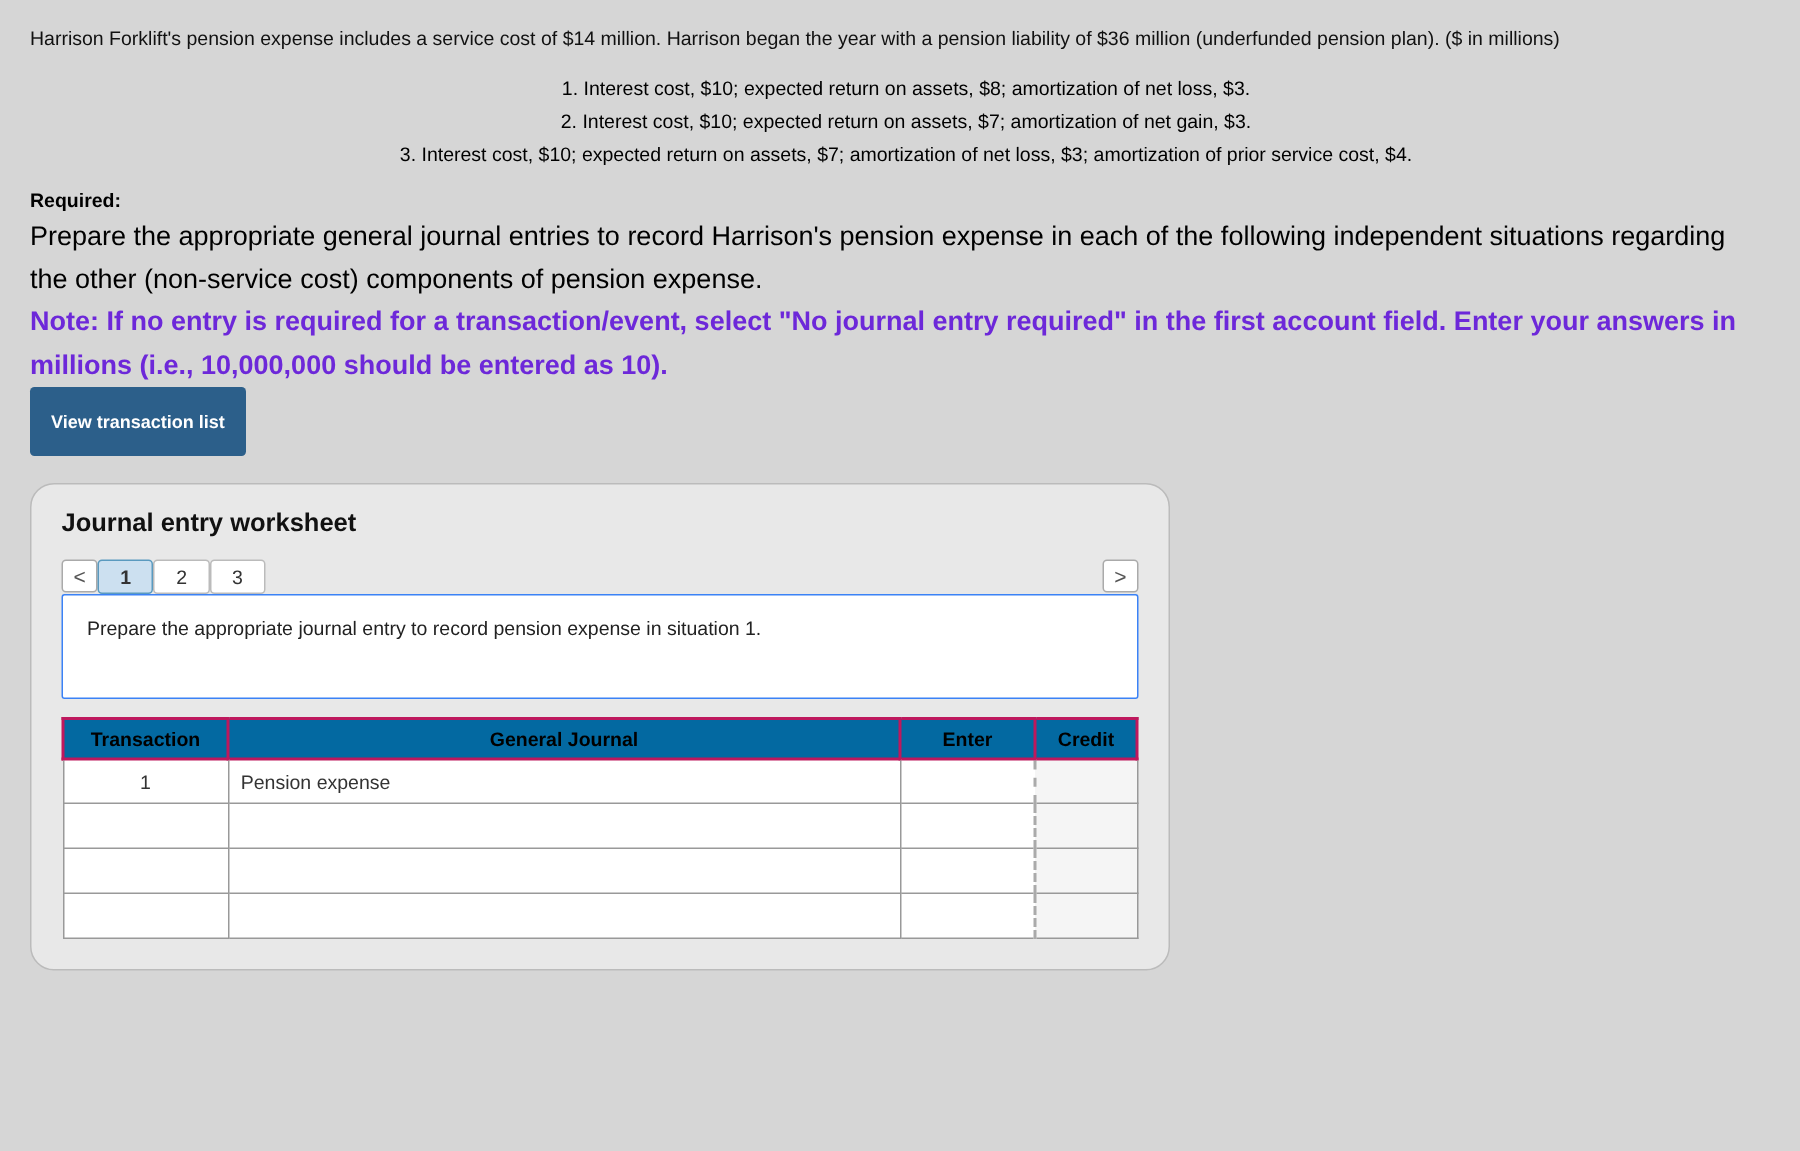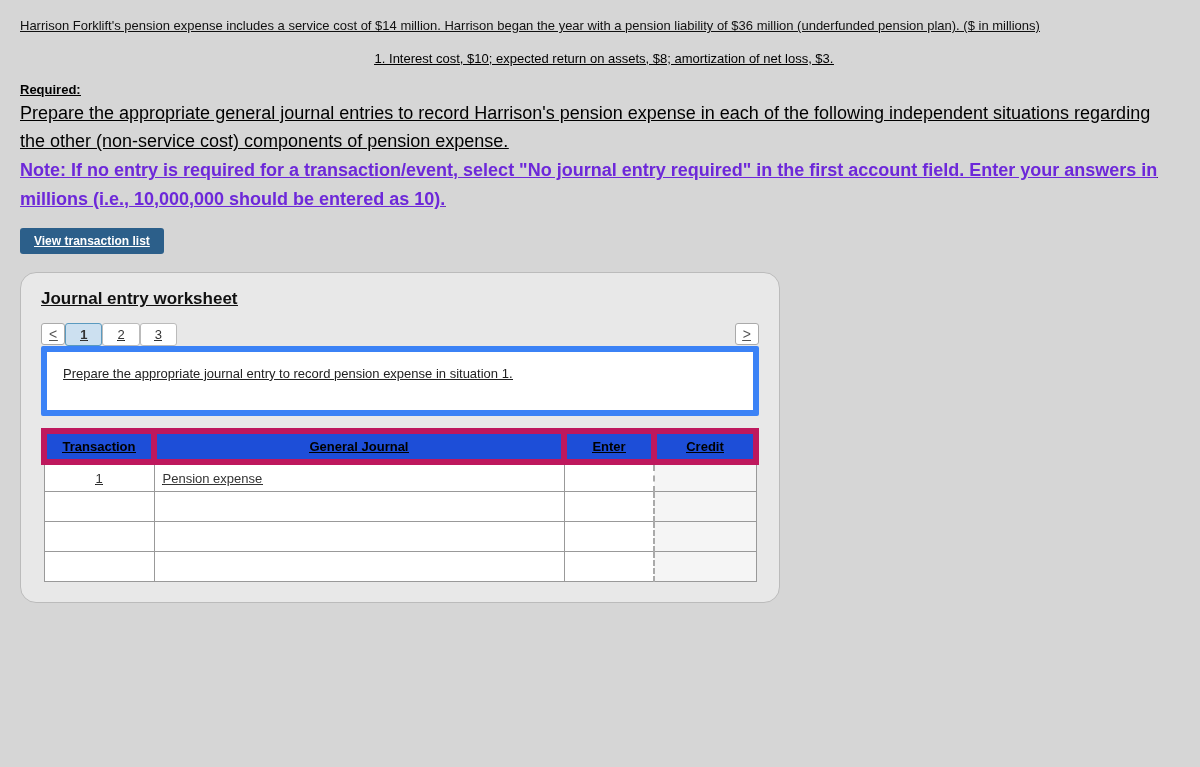--- a/index.html
+++ b/index.html
@@ -1,19 +1,18 @@
 <!DOCTYPE html>
 <html><head>
   <meta charset="utf-8">
   <style>
     * {
       box-sizing: border-box;
       margin: 0;
       padding: 0;
-      text-decoration: underline;
     }
 
     body {
       font-family: Arial, sans-serif;
       font-size: 13px;
       background-color: #d6d6d6;
       color: #000;
       width: 1200px;
       min-height: 767px;
       padding: 16px 20px;
@@ -28,21 +27,20 @@
 
     .items-list {
       margin: 0 0 12px 8px;
       font-size: 13px;
       line-height: 1.7;
       list-style: none;
       text-align: center;
     }
 
     .required-section {
-      margin-bottom: 14px;
     }
 
     .required-label {
       font-weight: bold;
       font-size: 13px;
       margin-bottom: 2px;
     }
 
     .required-text {
       font-size: 18px;
@@ -53,21 +51,21 @@
       color: #6d28d9;
       font-weight: bold;
     }
 
     .view-btn {
       display: inline-block;
       background-color: #2c5f8a;
       color: #fff;
       font-size: 12px;
       font-weight: bold;
-      padding: 6px 14px;
+      padding: 16px 14px;
       border: none;
       border-radius: 3px;
       cursor: pointer;
       margin-bottom: 18px;
     }
 
     .worksheet-container {
       background-color: #e8e8e8;
       border: 1px solid #bbb;
       border-radius: 16px;
@@ -104,21 +102,21 @@
     }
 
     .tab-item.active {
       background-color: #cce0f0;
       border-color: #5a9abf;
       font-weight: bold;
     }
 
     .tab-description-box {
       background-color: #fff;
-      border: 6px solid #3b82f6;
+      border: 1px solid #3b82f6;
       padding: 14px 16px;
       font-size: 13px;
       color: #222;
       min-height: 70px;
       margin-bottom: 12px;
       border-radius: 2px;
     }
 
     .note-text {
       font-size: 12px;
@@ -126,41 +124,41 @@
       margin-bottom: 8px;
     }
 
     .journal-table {
       width: 100%;
       border-collapse: collapse;
       font-size: 13px;
     }
 
     .journal-table thead tr th {
-      background-color: #1d4ed8;
-      border: 6px solid #be185d;
+      background-color: #0369a1;
+      border: 2px solid #be185d;
       padding: 5px 8px;
       text-align: center;
       font-weight: bold;
     }
 
     .journal-table thead tr th.col-transaction {
       width: 110px;
     }
 
     .journal-table thead tr th.col-general {
       text-align: center;
     }
 
     .journal-table thead tr th.col-debit {
       width: 90px;
     }
 
     .journal-table thead tr th.col-credit {
-      width: 102px;
+      width: 68px;
     }
 
     .journal-table tbody tr td {
       border: 1px solid #999;
       padding: 5px 8px;
       background-color: #fff;
       height: 30px;
       vertical-align: middle;
     }
 
@@ -198,20 +196,22 @@
   </style>
 </head>
 <body>
 
 
 
 <div>
   <p class="intro-text">Harrison Forklift's pension expense includes a service cost of $14 million. Harrison began the year with a pension liability of $36 million (underfunded pension plan). ($ in millions)</p>
   <ul class="items-list">
     <li>1. Interest cost, $10; expected return on assets, $8; amortization of net loss, $3.</li>
+    <li>2. Interest cost, $10; expected return on assets, $7; amortization of net gain, $3.</li>
+    <li>3. Interest cost, $10; expected return on assets, $7; amortization of net loss, $3; amortization of prior service cost, $4.</li>
   </ul>
 </div>
 
 <div class="required-section">
   <div class="required-label">Required:</div>
   <div class="required-text">
     <span>Prepare the appropriate general journal entries to record Harrison's pension expense in each of the following independent situations regarding the other (non-service cost) components of pension expense.</span><br>
     <span class="bold-red">Note: If no entry is required for a transaction/event, select "No journal entry required" in the first account field. Enter your answers in millions (i.e., 10,000,000 should be entered as 10).</span>
   </div>
 </div>

